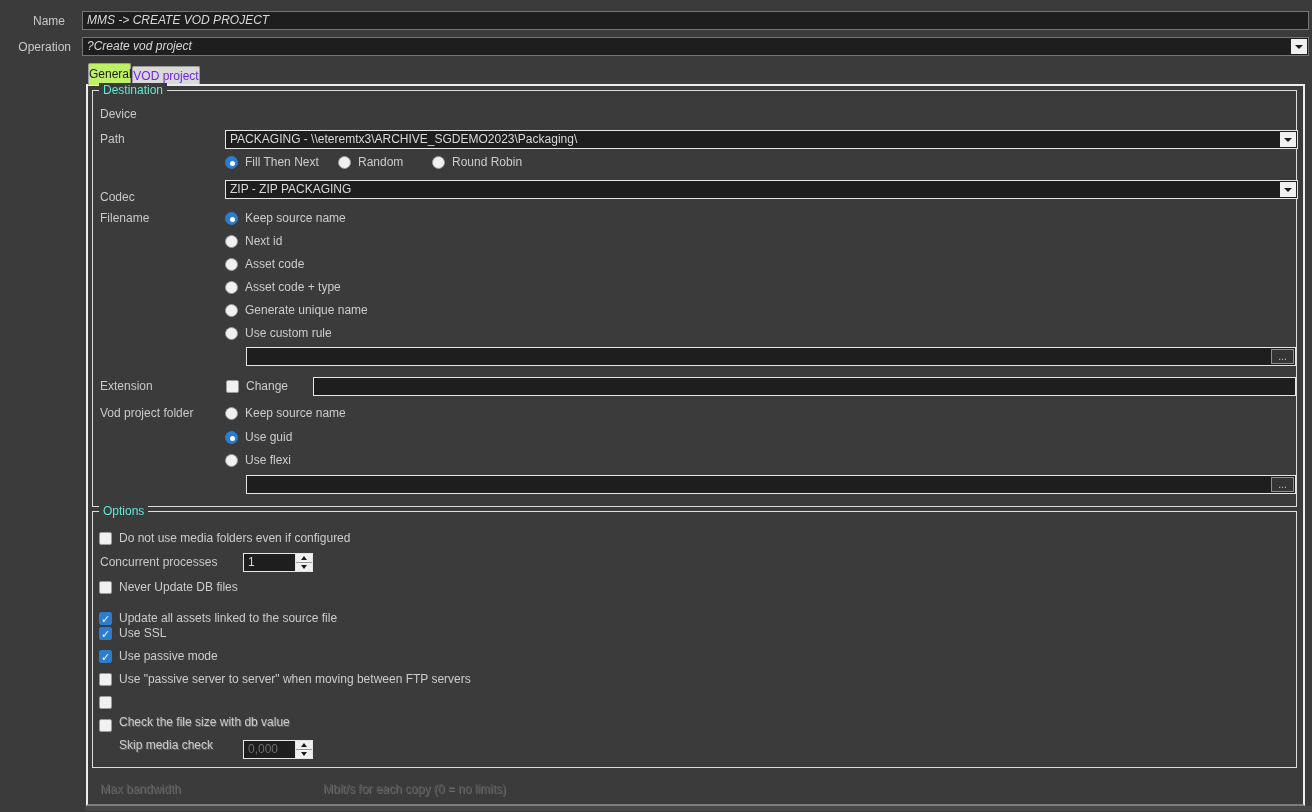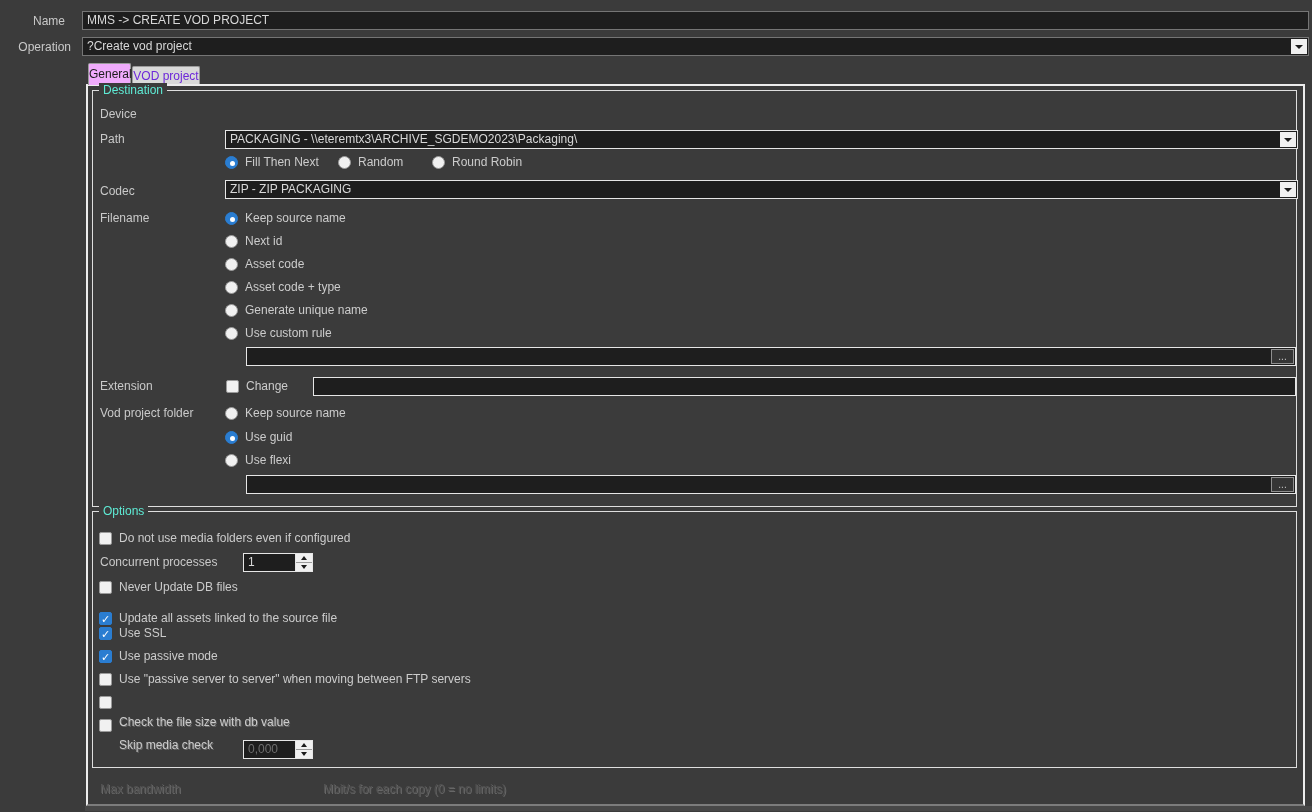--- a/index.html
+++ b/index.html
@@ -6,21 +6,21 @@
   html,body { width:1312px; height:812px; background:#3b3b3b; overflow:hidden;
     font-family:"Liberation Sans","DejaVu Sans",sans-serif; font-size:12px; color:#c9c9c9; }
   .screen { position:relative; width:1312px; height:812px; background:#3b3b3b; }
 
   .lbl { position:absolute; height:14px; line-height:14px; color:#c9c9c9; white-space:nowrap; }
   .lbl.right { text-align:right; }
   .dis { color:#525252; text-shadow:1px 1px 0 rgba(158,158,158,0.45);margin-top:40px; }
 
   
   .tbox, .combo, .spin { position:absolute; height:19px; background:#1e1e1e; border:1px solid #e6e6e6; }
-  .tbox.dimborder, .combo.dimborder { border-color:#757575; }
+  .tbox.dimborder, .combo.dimborder { border-color:#757575;font-style:italic; }
   .tbox .val, .combo .val { position:absolute; left:4px; right:20px; top:1px; height:15px;
     line-height:15px; color:#d8d8d8; white-space:nowrap; overflow:hidden; }
   .tbox .val.full { right:4px; }
   .combo .ddbtn { position:absolute; top:1px; right:1px; bottom:1px; width:16px; background:#f0f0f0;
     display:flex; align-items:center; justify-content:center; cursor:default; }
   .tri-down { width:0; height:0; border-left:4px solid transparent; border-right:4px solid transparent;
     border-top:4px solid #1b1b1b; }
   .ellipsis-btn { position:absolute; top:1px; right:1px; bottom:1px; width:23px; background:#353535;
     border:1px solid #8f8f8f; color:#c4c4c4; font-size:10px; line-height:13px; text-align:center; }
 
@@ -30,21 +30,21 @@
   .spin .sval.dis2 { color:#6e6e6e; text-shadow:none; }
   .spin .sbtns { position:absolute; right:0; top:0; bottom:0; width:17px; display:flex; flex-direction:column; border-left:1px solid #e6e6e6; }
   .spin .sbtn { flex:1; background:#f0f0f0; display:flex; align-items:center; justify-content:center; }
   .spin .sbtn:first-child { border-bottom:1px solid #9a9a9a; }
   .tri-up-s { width:0; height:0; border-left:3px solid transparent; border-right:3px solid transparent; border-bottom:4px solid #1b1b1b; }
   .tri-dn-s { width:0; height:0; border-left:3px solid transparent; border-right:3px solid transparent; border-top:4px solid #1b1b1b; }
 
   
   .tab { position:absolute; border:1px solid #9b9b9b; border-bottom:none; border-radius:2px 2px 0 0;
     text-align:center; color:#1c1c1c; white-space:nowrap; }
-  .tab.active { background:#f0abfc; z-index:3; }
+  .tab.active { background:#bef264; z-index:3; }
   .tab.inactive { background:#d9d9d9; color:#6d28d9; z-index:1; }
 
   .tabpage { position:absolute; left:86px; top:84px; width:1219px; height:722px;
     border:2px solid #ececec; border-bottom:2px solid #7c7c7c; background:#3b3b3b; z-index:2; }
   .bottom-strip { position:absolute; left:85px; top:806px; width:1227px; height:5px; background:#474747; z-index:1; }
 
   
   .group { position:absolute; border:1px solid #dedede; }
   .gtitle { position:absolute; top:-8px; left:6px; background:#3b3b3b; padding:0 4px; color:#5eead4;
     font-size:12px; line-height:15px; }
@@ -107,21 +107,21 @@
   </div>
   <div class="row" style="left:338px; top:155px; z-index:5;">
     <span class="rb"></span>
     <span class="rlabel">Random</span>
   </div>
   <div class="row" style="left:432px; top:155px; z-index:5;">
     <span class="rb"></span>
     <span class="rlabel">Round Robin</span>
   </div>
 
-  <div class="lbl" style="left:100px; top:184px; z-index:5;">Codec</div>
+  <div class="lbl" style="left:100px; top:190px; z-index:5;">Codec</div>
   <div class="combo" style="left:225px; top:180px; width:1073px; z-index:5;">
     <span class="val">ZIP - ZIP PACKAGING</span>
     <span class="ddbtn">
         <span class="tri-down"></span>
       </span>
   </div>
 
   <div class="lbl" style="left:100px; top:211px; z-index:5;">Filename</div>
   <div class="row" style="left:225px; top:211px; z-index:5;">
     <span class="rb sel"></span>

